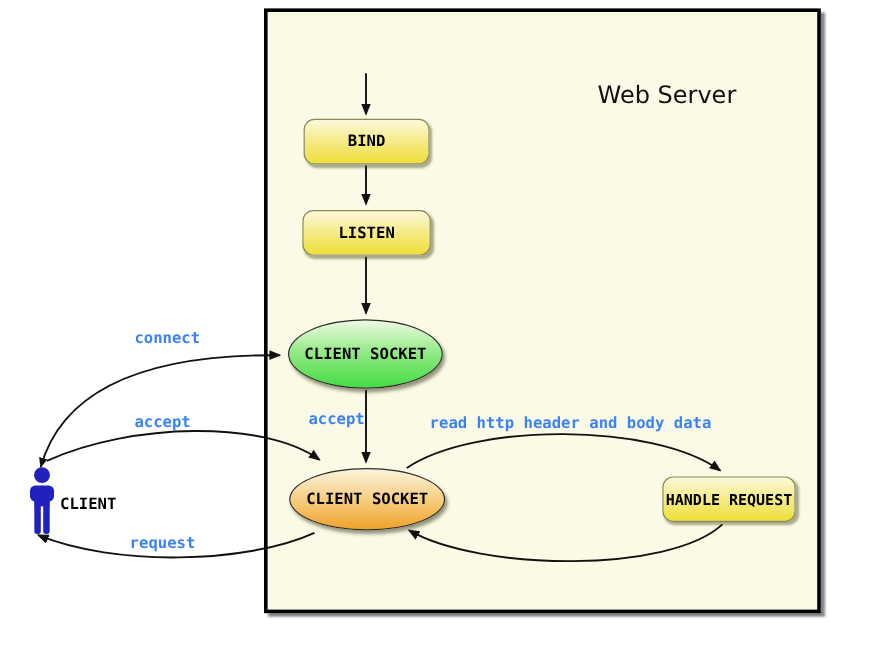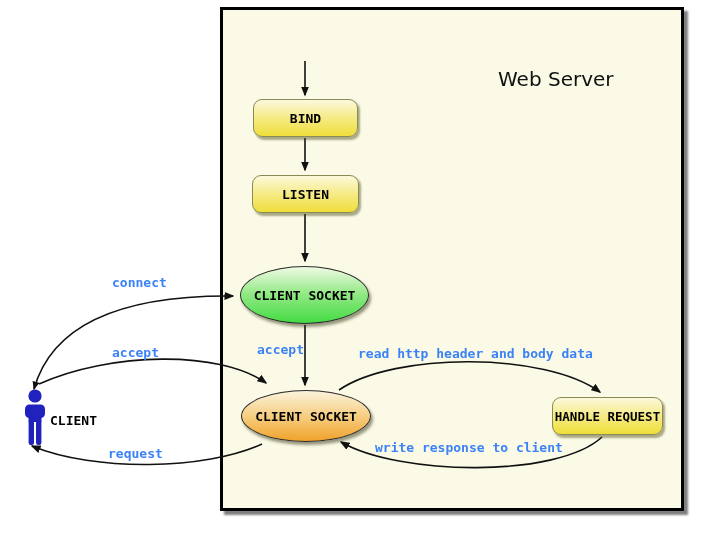--- a/index.html
+++ b/index.html
@@ -87,21 +87,20 @@
   <div id="node-listen" class="node rect-node">LISTEN</div>
   <div id="node-listen-socket" class="node ellipse-node ellipse-green">CLIENT SOCKET</div>
   <div id="node-client-socket" class="node ellipse-node ellipse-orange">CLIENT SOCKET</div>
   <div id="node-handle-request" class="node rect-node">HANDLE REQUEST</div>
 
   <div id="label-connect" class="edge-label">connect</div>
   <div id="label-request" class="edge-label">accept</div>
   <div id="label-response" class="edge-label">request</div>
   <div id="label-accept" class="edge-label">accept</div>
   <div id="label-read" class="edge-label">read http header and body data</div>
-  <div id="label-write" class="edge-label">write response to client</div>
 
   <svg class="actor" viewBox="0 0 26 58" width="26" height="58">
     <g fill="#2121BD">
       <circle cx="13" cy="7" r="6.6"></circle>
       <rect x="3" y="15.5" width="20" height="13.5" rx="4.5"></rect>
       <rect x="6.5" y="26" width="13" height="7"></rect>
       <rect x="6.6" y="31" width="5.4" height="25" rx="2.2"></rect>
       <rect x="14" y="31" width="5.4" height="25" rx="2.2"></rect>
     </g>
   </svg>

